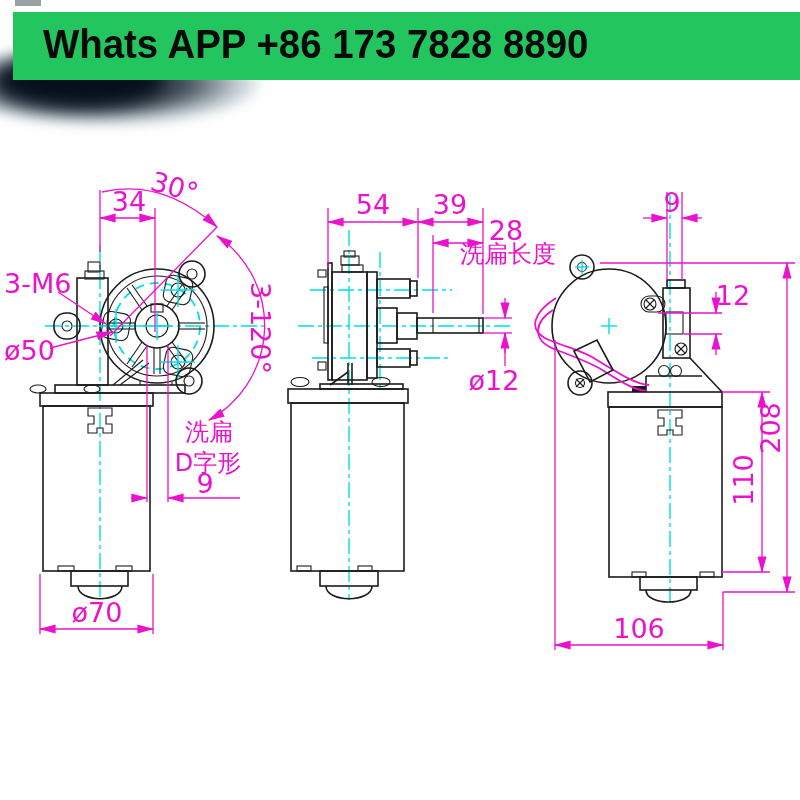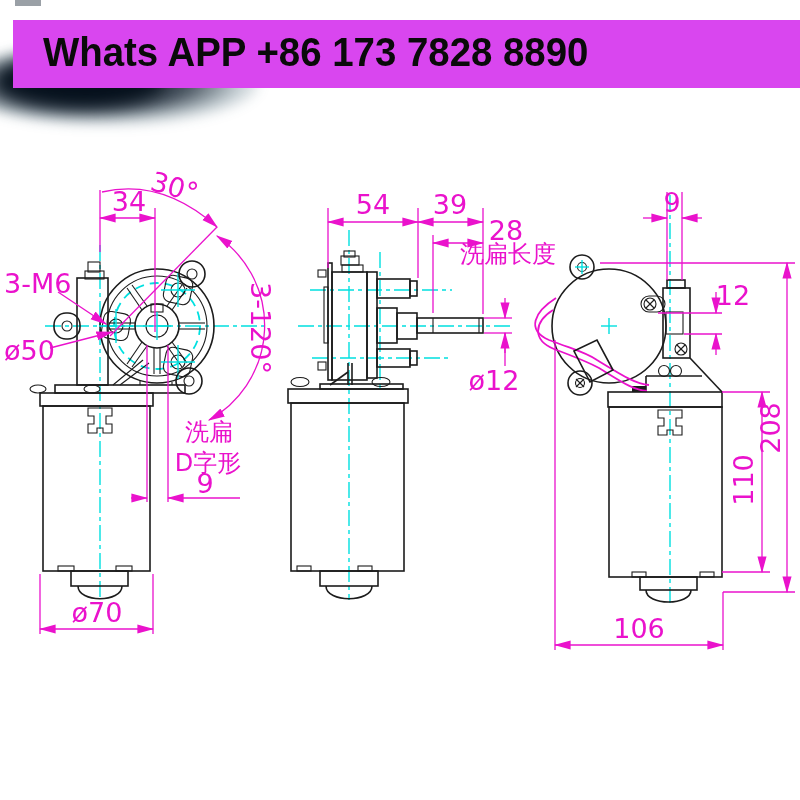--- a/index.html
+++ b/index.html
@@ -4,21 +4,21 @@
 <style>
   html,body{margin:0;padding:0;background:#fff;}
   #stage{position:relative;width:800px;height:800px;background:#ffffff;overflow:hidden;
          font-family:"Liberation Sans","DejaVu Sans",sans-serif;}
   #corner-chip{position:absolute;left:15px;top:0;width:26px;height:6px;background:#9aa0a6;}
   .blob1{position:absolute;left:-40px;top:42px;width:300px;height:84px;border-radius:50%;
          background:radial-gradient(ellipse at 45% 50%, rgba(4,12,22,.97) 0%, rgba(8,24,40,.75) 40%, rgba(20,60,80,.25) 62%, transparent 75%);
          filter:blur(6px);}
   .blob2{position:absolute;left:-5px;top:56px;width:170px;height:50px;border-radius:50%;
          background:#05101c;filter:blur(9px);}
-  #banner{position:absolute;left:13px;top:20px;width:787px;height:68px;background:#d946ef;}
+  #banner{position:absolute;left:13px;top:12px;width:787px;height:68px;background:#22c55e;}
   #banner-text{position:absolute;left:30px;top:10px;font-size:40px;font-weight:bold;color:#0a0a0a;
          letter-spacing:0px;white-space:nowrap;transform:scaleX(.96);transform-origin:left;}
   svg{position:absolute;left:0;top:0;}
   .bl{fill:none;stroke:#1c1c1c;stroke-width:1.6;}
   .blf{fill:#1c1c1c;stroke:none;}
   .blt{fill:none;stroke:#1c1c1c;stroke-width:1.1;}
   .mg{fill:none;stroke:#ea12cc;stroke-width:1.3;}
   .mgw{fill:none;stroke:#ea12cc;stroke-width:1.8;}
   .cy{fill:none;stroke:#00e0e0;stroke-width:1.4;stroke-dasharray:16 4 4 4;}
   .cyc{fill:none;stroke:#00e0e0;stroke-width:1.8;stroke-dasharray:9 6;}

